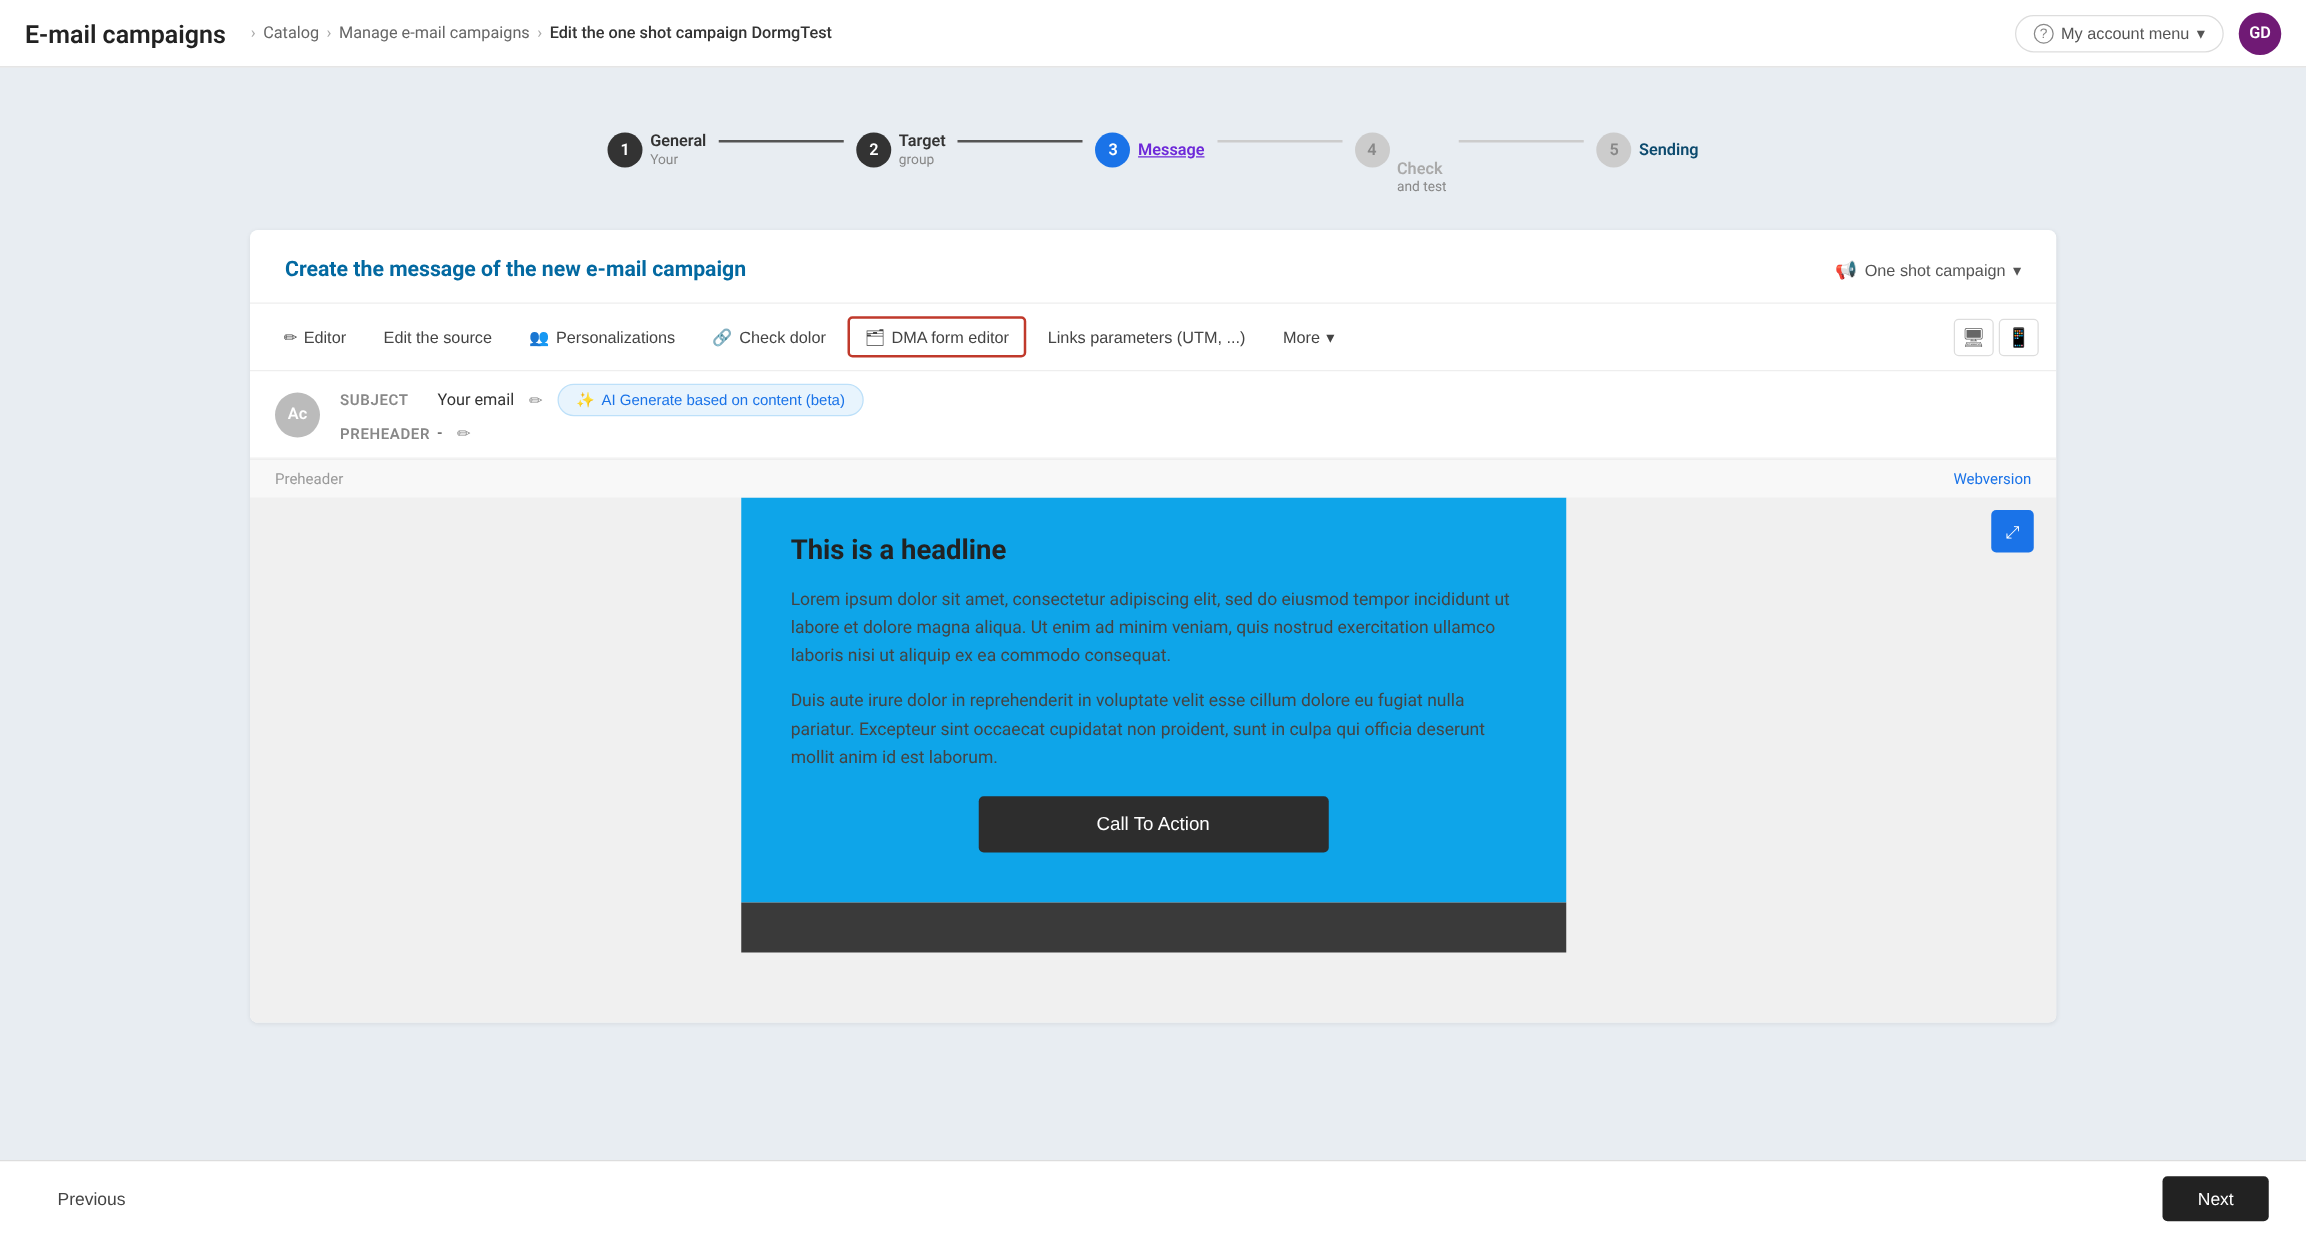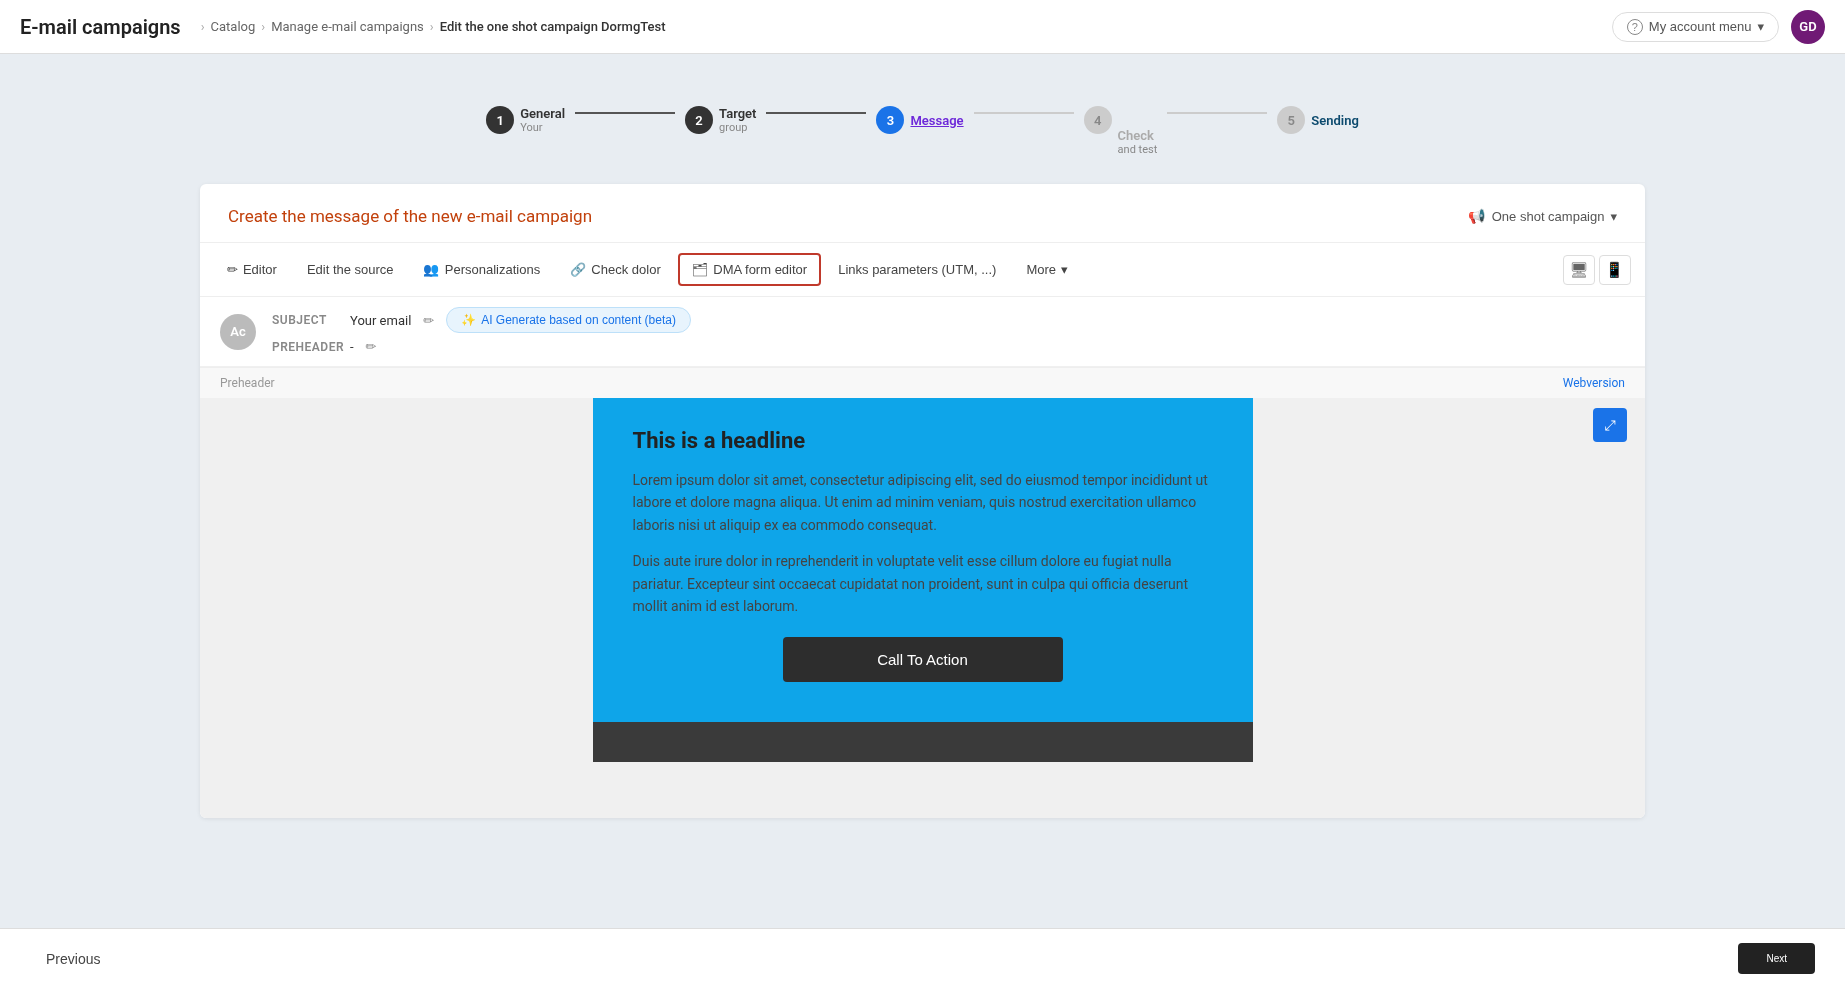--- a/index.html
+++ b/index.html
@@ -136,22 +136,22 @@
     }
     .campaign-box-header {
       display: flex;
       align-items: center;
       justify-content: space-between;
       padding: 22px 28px 16px 28px;
       border-bottom: 1px solid #eee;
     }
     .campaign-box-title {
       font-size: 17px;
-      color: #c2410c;
-      font-weight: 400;
+      color: #0369a1;
+      font-weight: 700;
     }
     .one-shot-btn {
       display: flex;
       align-items: center;
       gap: 6px;
       font-size: 13px;
       color: #555;
       cursor: pointer;
       border: none;
       background: none;
@@ -428,21 +428,21 @@
       font-size: 14px;
       color: #444;
       padding: 8px 16px;
     }
     .next-btn {
       background: #222;
       color: #fff;
       border: none;
       border-radius: 4px;
       padding: 10px 28px;
-      font-size: 10px;
+      font-size: 14px;
       font-weight: 500;
       cursor: pointer;
     }
 
     .step-wrapper {
       display: flex;
       align-items: center;
     }
   </style>
 </head>

